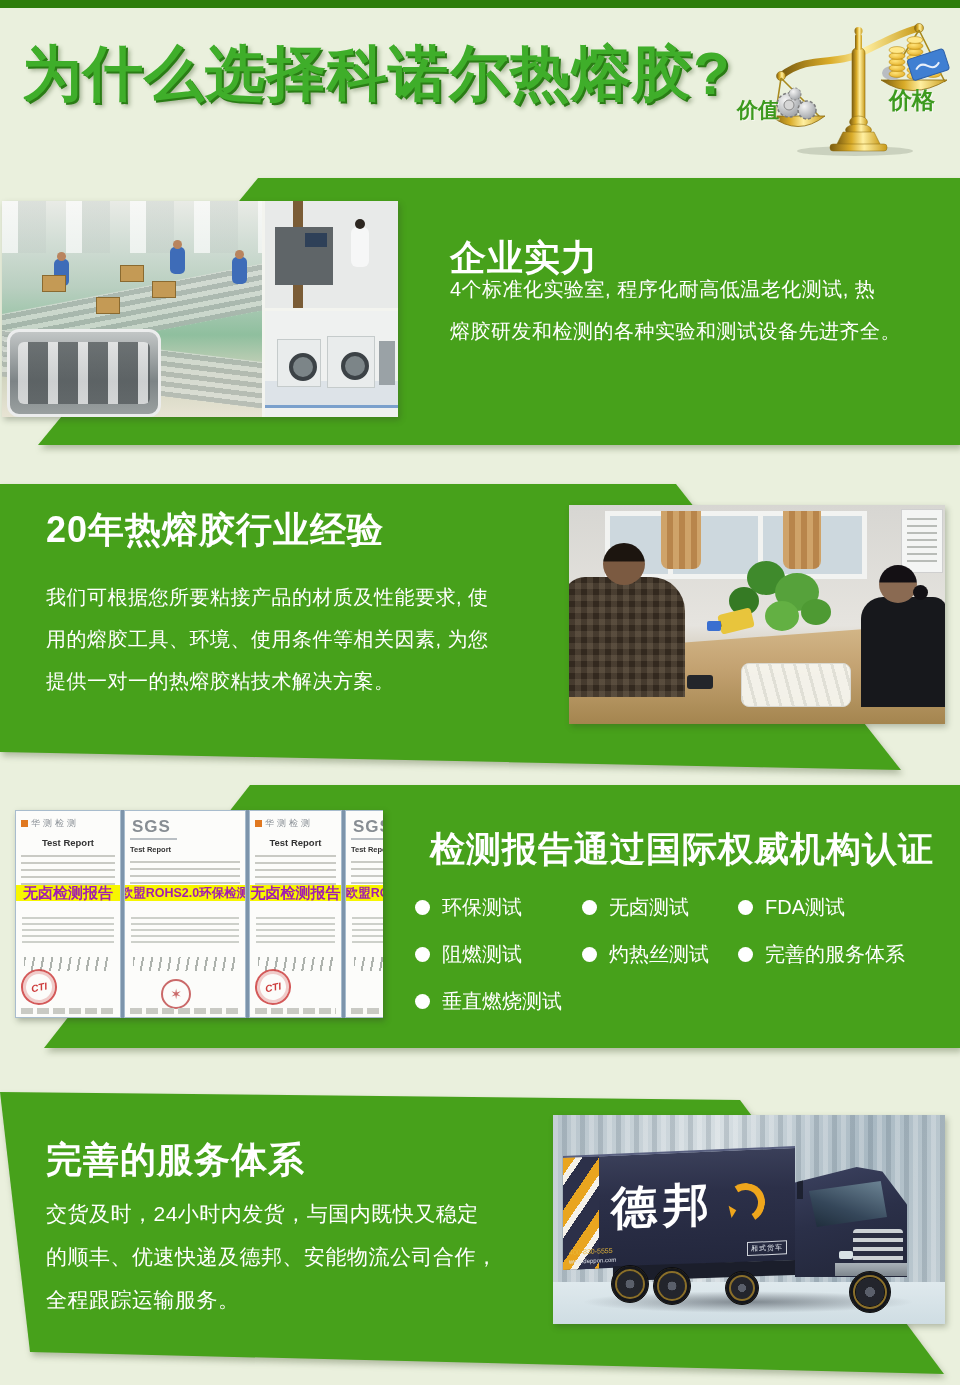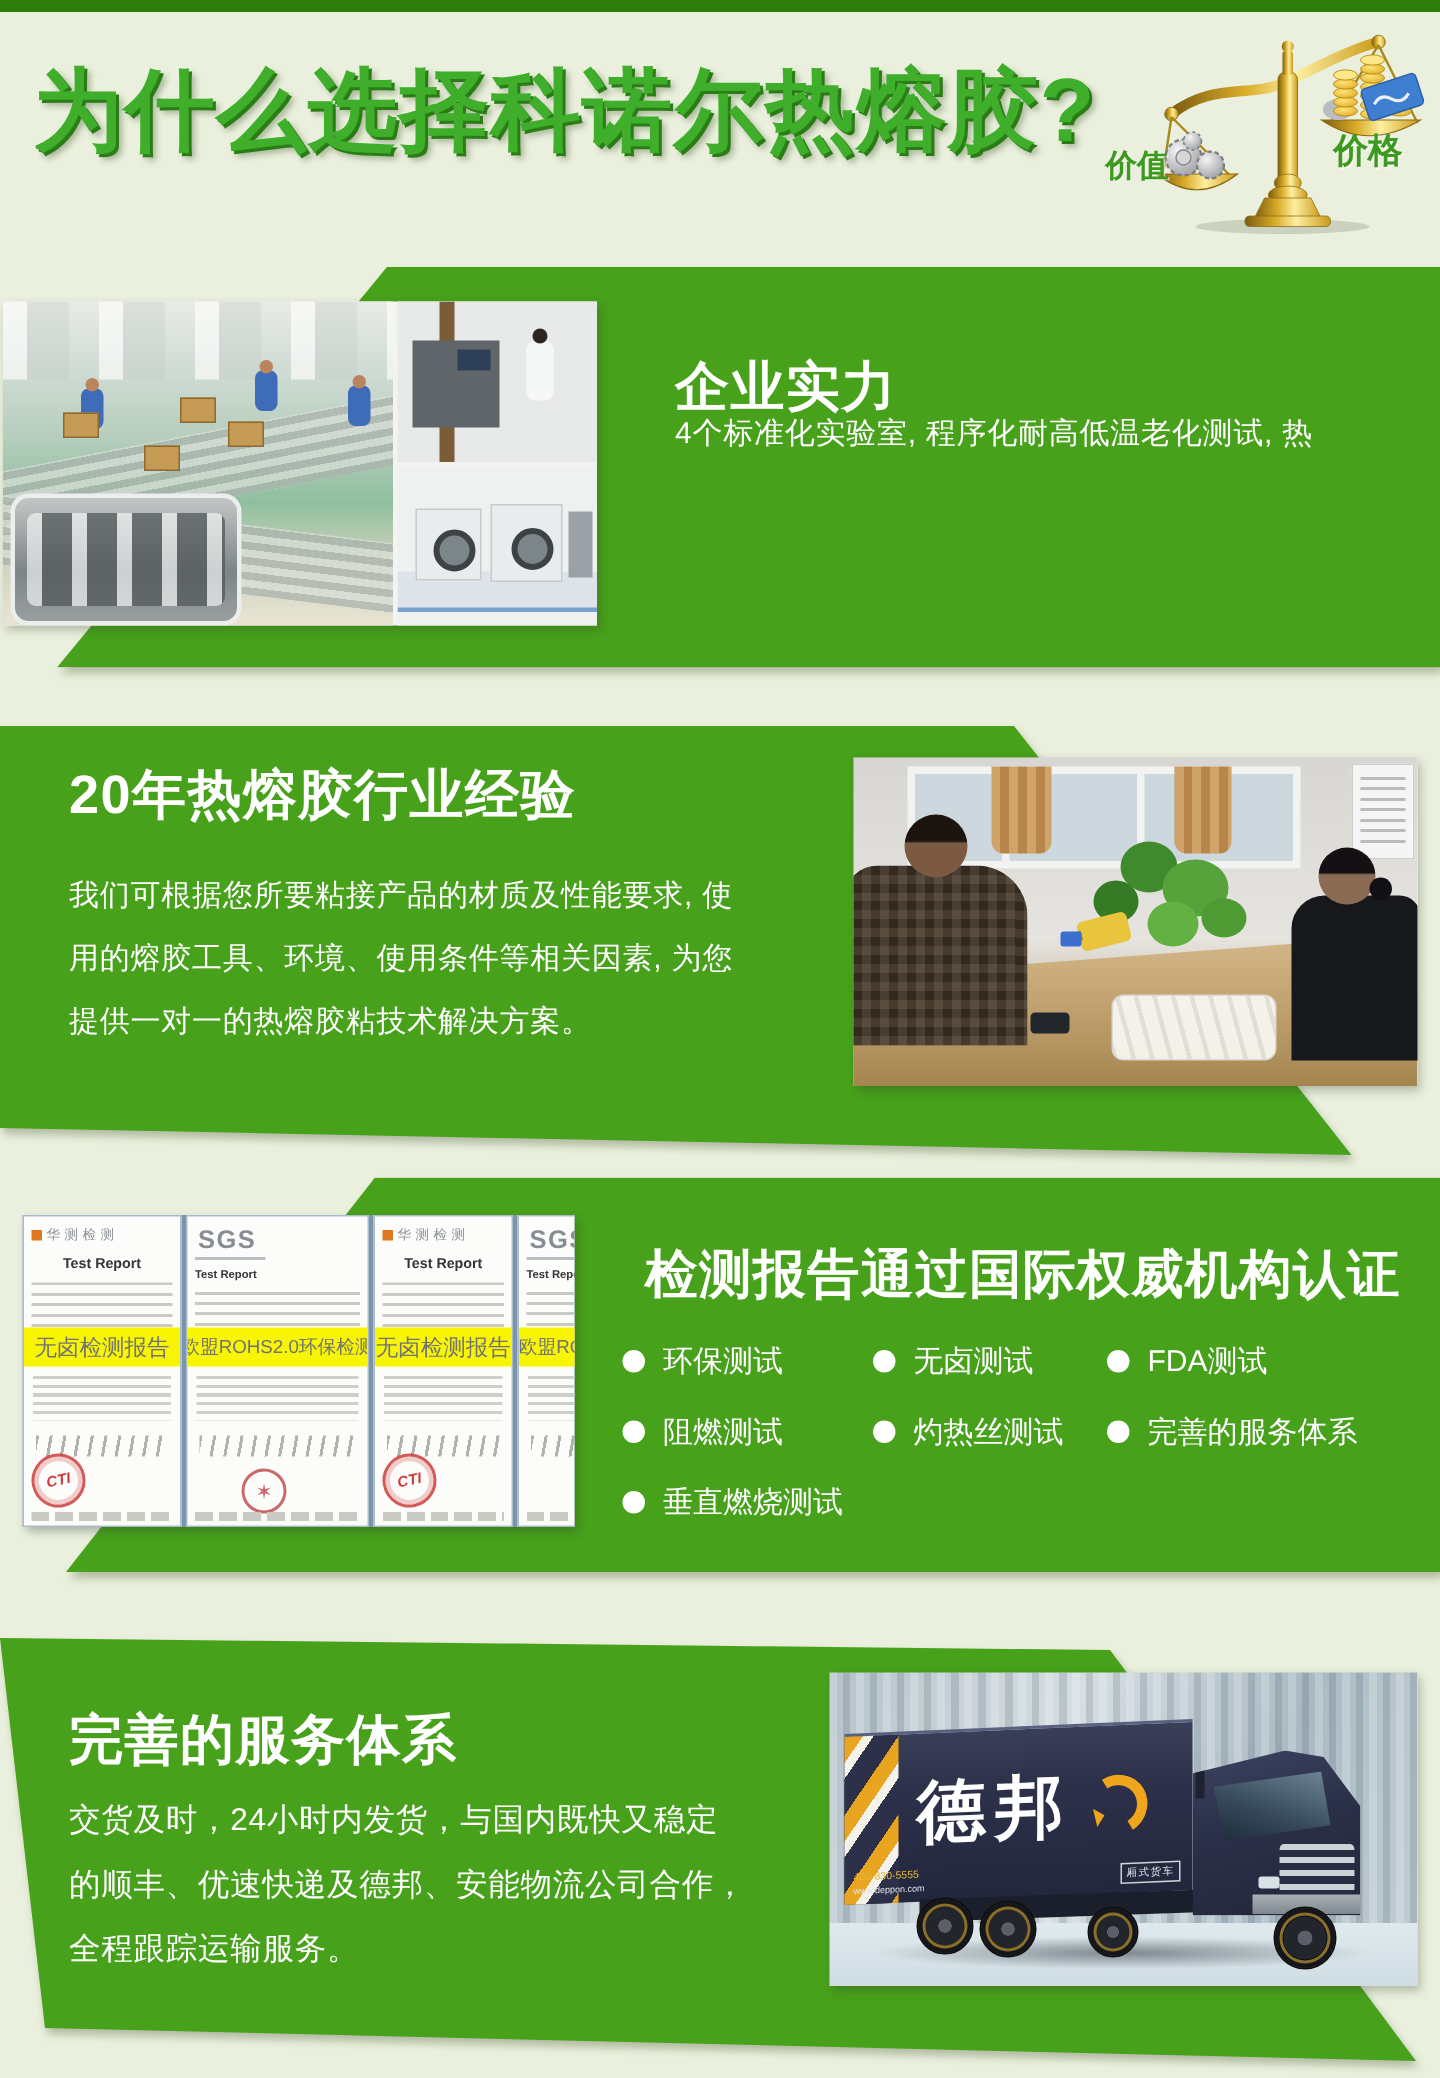--- a/index.html
+++ b/index.html
@@ -117,22 +117,22 @@
   .cert{position:relative;flex:none;height:100%;background:#fcfcfa;border:1px solid #a8bccd;
       box-sizing:border-box;padding:6px 5px;}
   .cw1{width:106px;} .cw2{width:122px;} .cw3{width:93px;} .cw4{width:130px;}
   .agency-cti{font-size:9px;color:#8a9096;letter-spacing:3px;display:flex;align-items:center;gap:3px;}
   .agency-cti::before{content:"";width:7px;height:7px;background:#e07820;display:inline-block;}
   .agency-sgs{font-size:17px;font-weight:bold;color:#878d93;letter-spacing:1px;width:max-content;
       border-bottom:2px solid #b9bfc4;padding:0 6px 1px 2px;}
   .cert-heading{font-weight:bold;color:#333;text-align:center;font-size:9.5px;margin-top:7px;}
   .cert-sgs .cert-heading{font-size:7.5px;text-align:left;margin-top:5px;}
   .tlines{height:36px;margin-top:7px;background:repeating-linear-gradient(to bottom,#c9cac4 0 2px,transparent 2px 7px);}
-  .cert-banner{position:absolute;left:0;right:0;top:74px;height:26px;background:#f7f600;color:#737373;
-      font-weight:normal;display:flex;align-items:center;justify-content:center;white-space:nowrap;overflow:hidden;
+  .cert-banner{position:absolute;left:0;right:0;top:74px;height:16px;background:#f7f600;color:#a21caf;
+      font-weight:bold;display:flex;align-items:center;justify-content:center;white-space:nowrap;overflow:hidden;
       font-size:15px;z-index:2;}
   .cert-sgs .cert-banner{font-size:12.5px;}
   .tlines2{position:absolute;left:6px;right:6px;top:106px;height:30px;
       background:repeating-linear-gradient(to bottom,#cdd0ca 0 2px,transparent 2px 6px);}
   .tlines3{position:absolute;left:8px;right:8px;top:146px;height:14px;opacity:.8;
       background:repeating-linear-gradient(100deg,#9aa09a 0 2px,transparent 2px 9px);}
   .stamp-cti{position:absolute;left:5px;bottom:12px;width:36px;height:36px;border:2px solid rgba(205,60,60,.85);
       border-radius:50%;color:#cd3c3c;font-size:10px;font-weight:bold;font-style:italic;display:flex;
       align-items:center;justify-content:center;box-shadow:inset 0 0 0 3px rgba(205,60,60,.25);
       transform:rotate(-12deg);box-sizing:border-box;}
@@ -296,20 +296,21 @@
     <div class="ph ph-labbot">
       <div class="bench"></div>
       <div class="mach m1"></div>
       <div class="mach m2"></div>
       <div class="cabinet"></div>
     </div>
   </div>
   <div class="sec-title" id="s1-title">企业实力</div>
   <div class="sec-body" id="s1-body">
     <p>4个标准化实验室, 程序化耐高低温老化测试, 热</p>
+    <p>熔胶研发和检测的各种实验和测试设备先进齐全。</p>
   </div>
 
   <div class="sec-title" id="s2-title">20年热熔胶行业经验</div>
   <div class="sec-body" id="s2-body">
     <p>我们可根据您所要粘接产品的材质及性能要求, 使</p>
     <p>用的熔胶工具、环境、使用条件等相关因素, 为您</p>
     <p>提供一对一的热熔胶粘技术解决方案。</p>
   </div>
   <div class="meeting">
     <div class="window">

